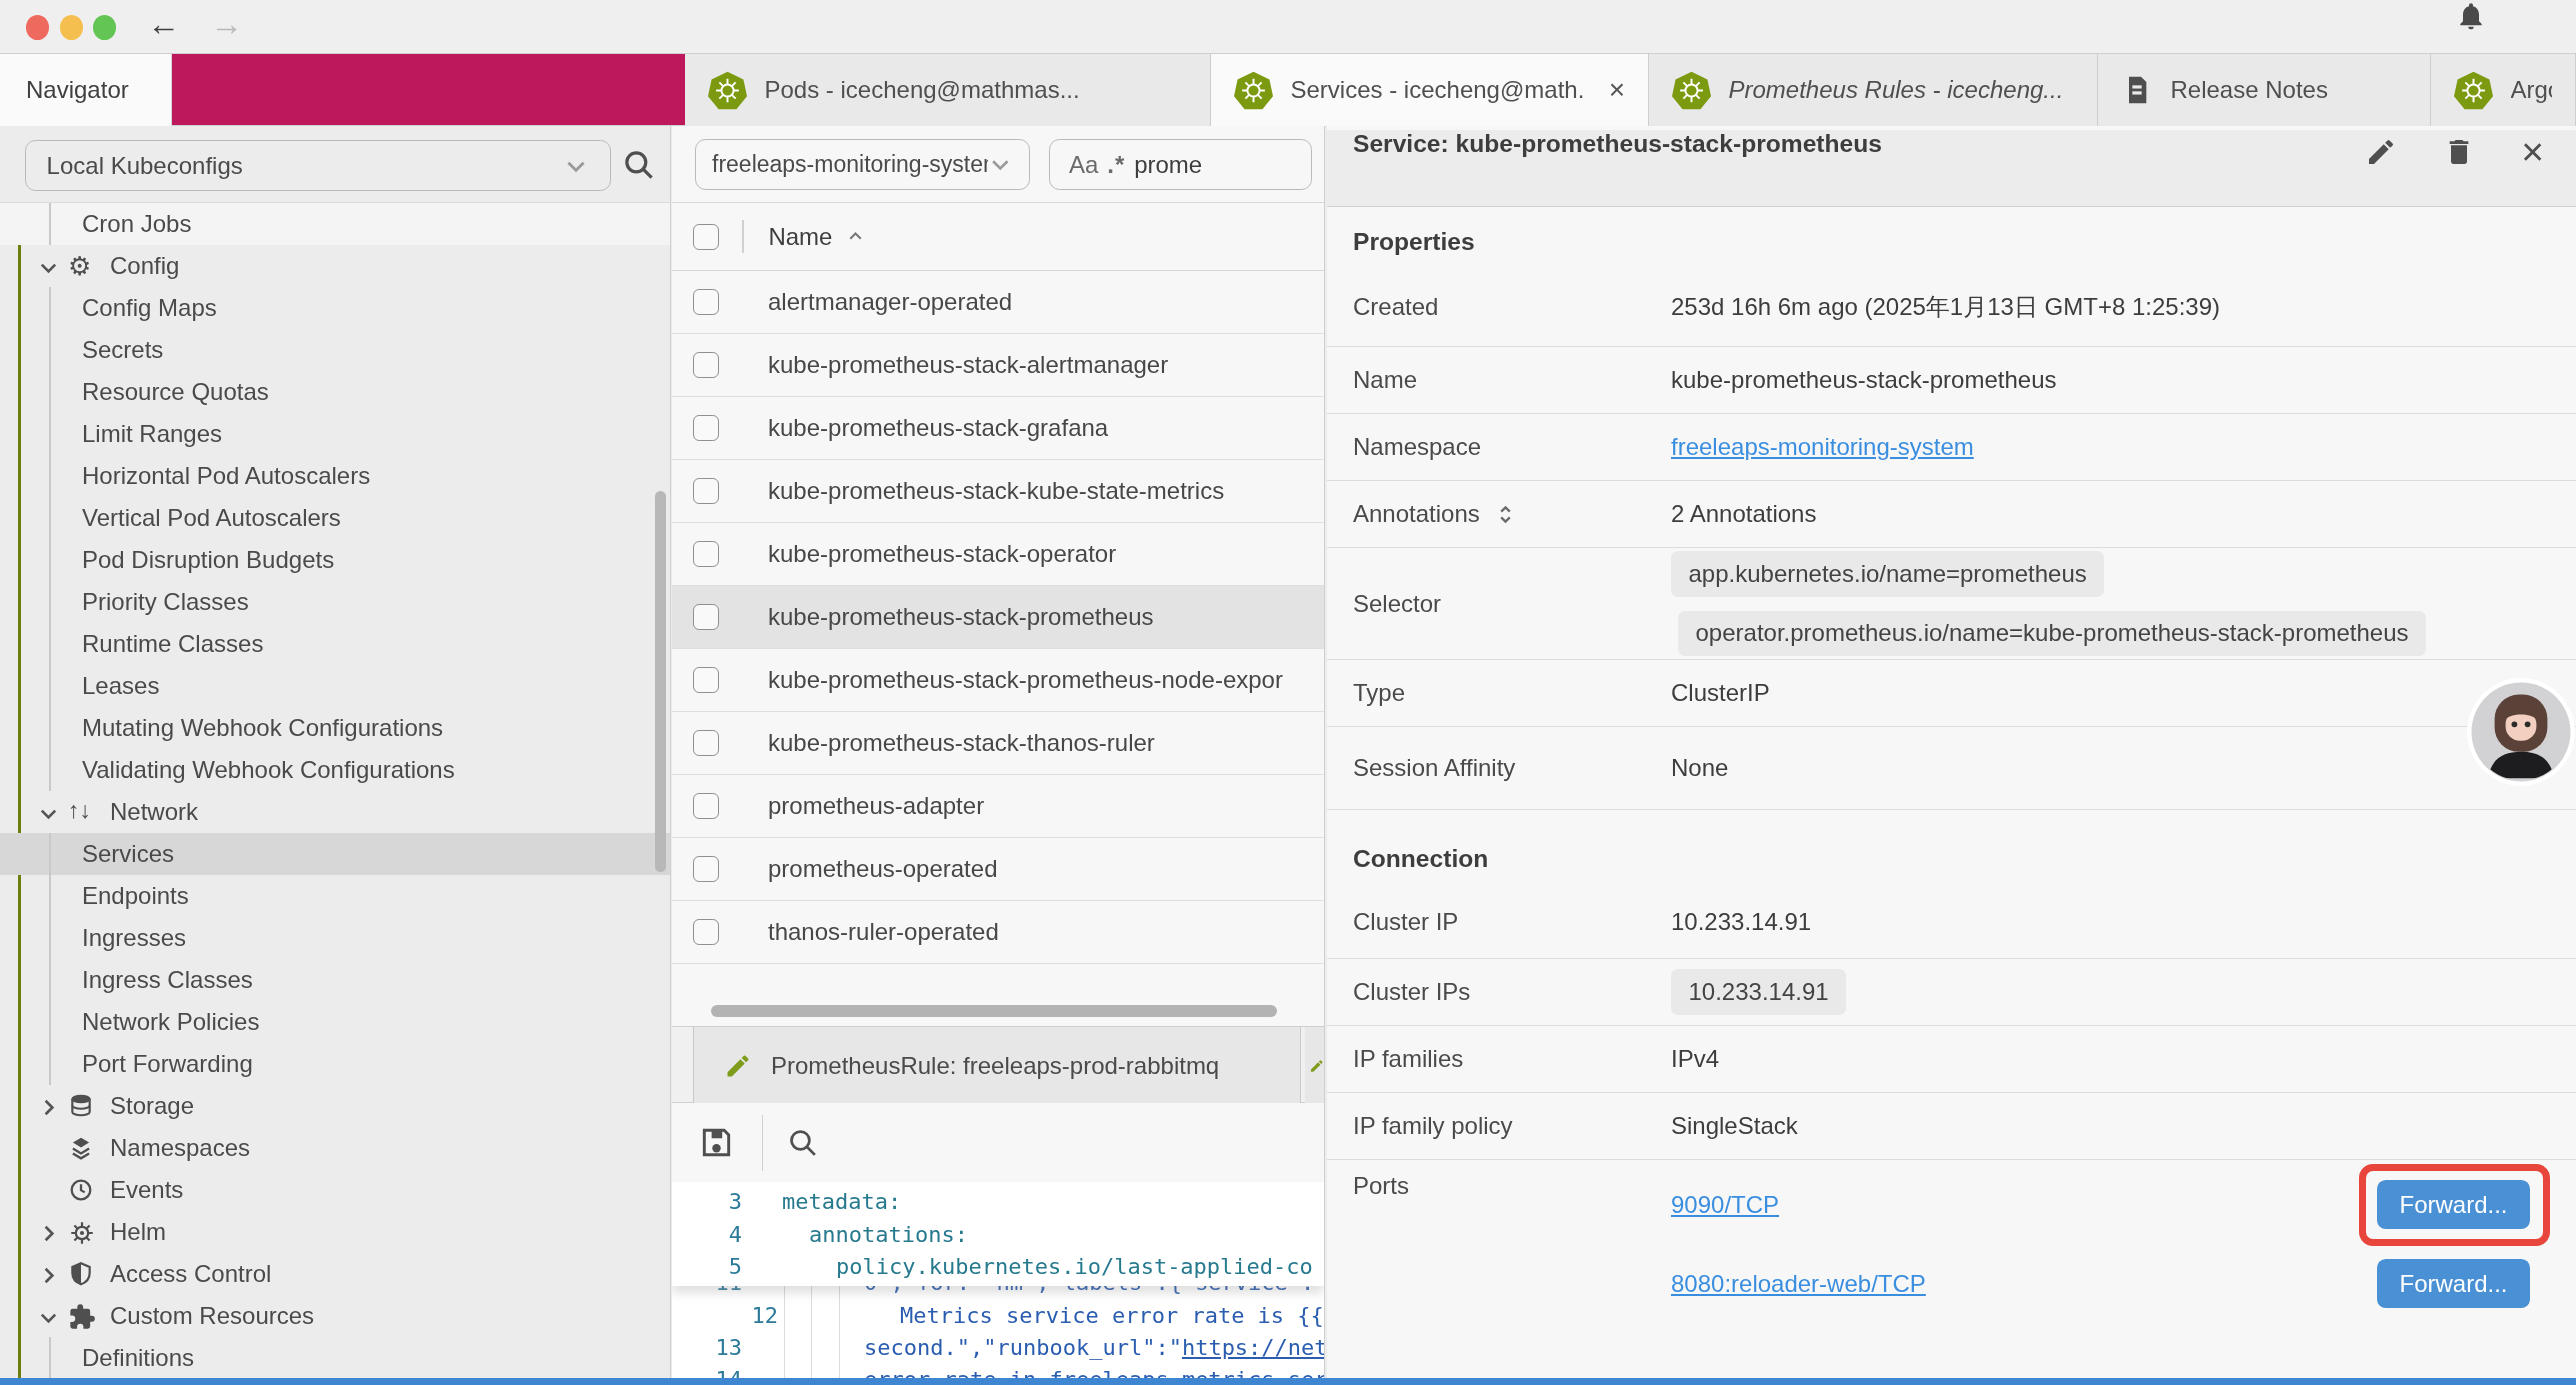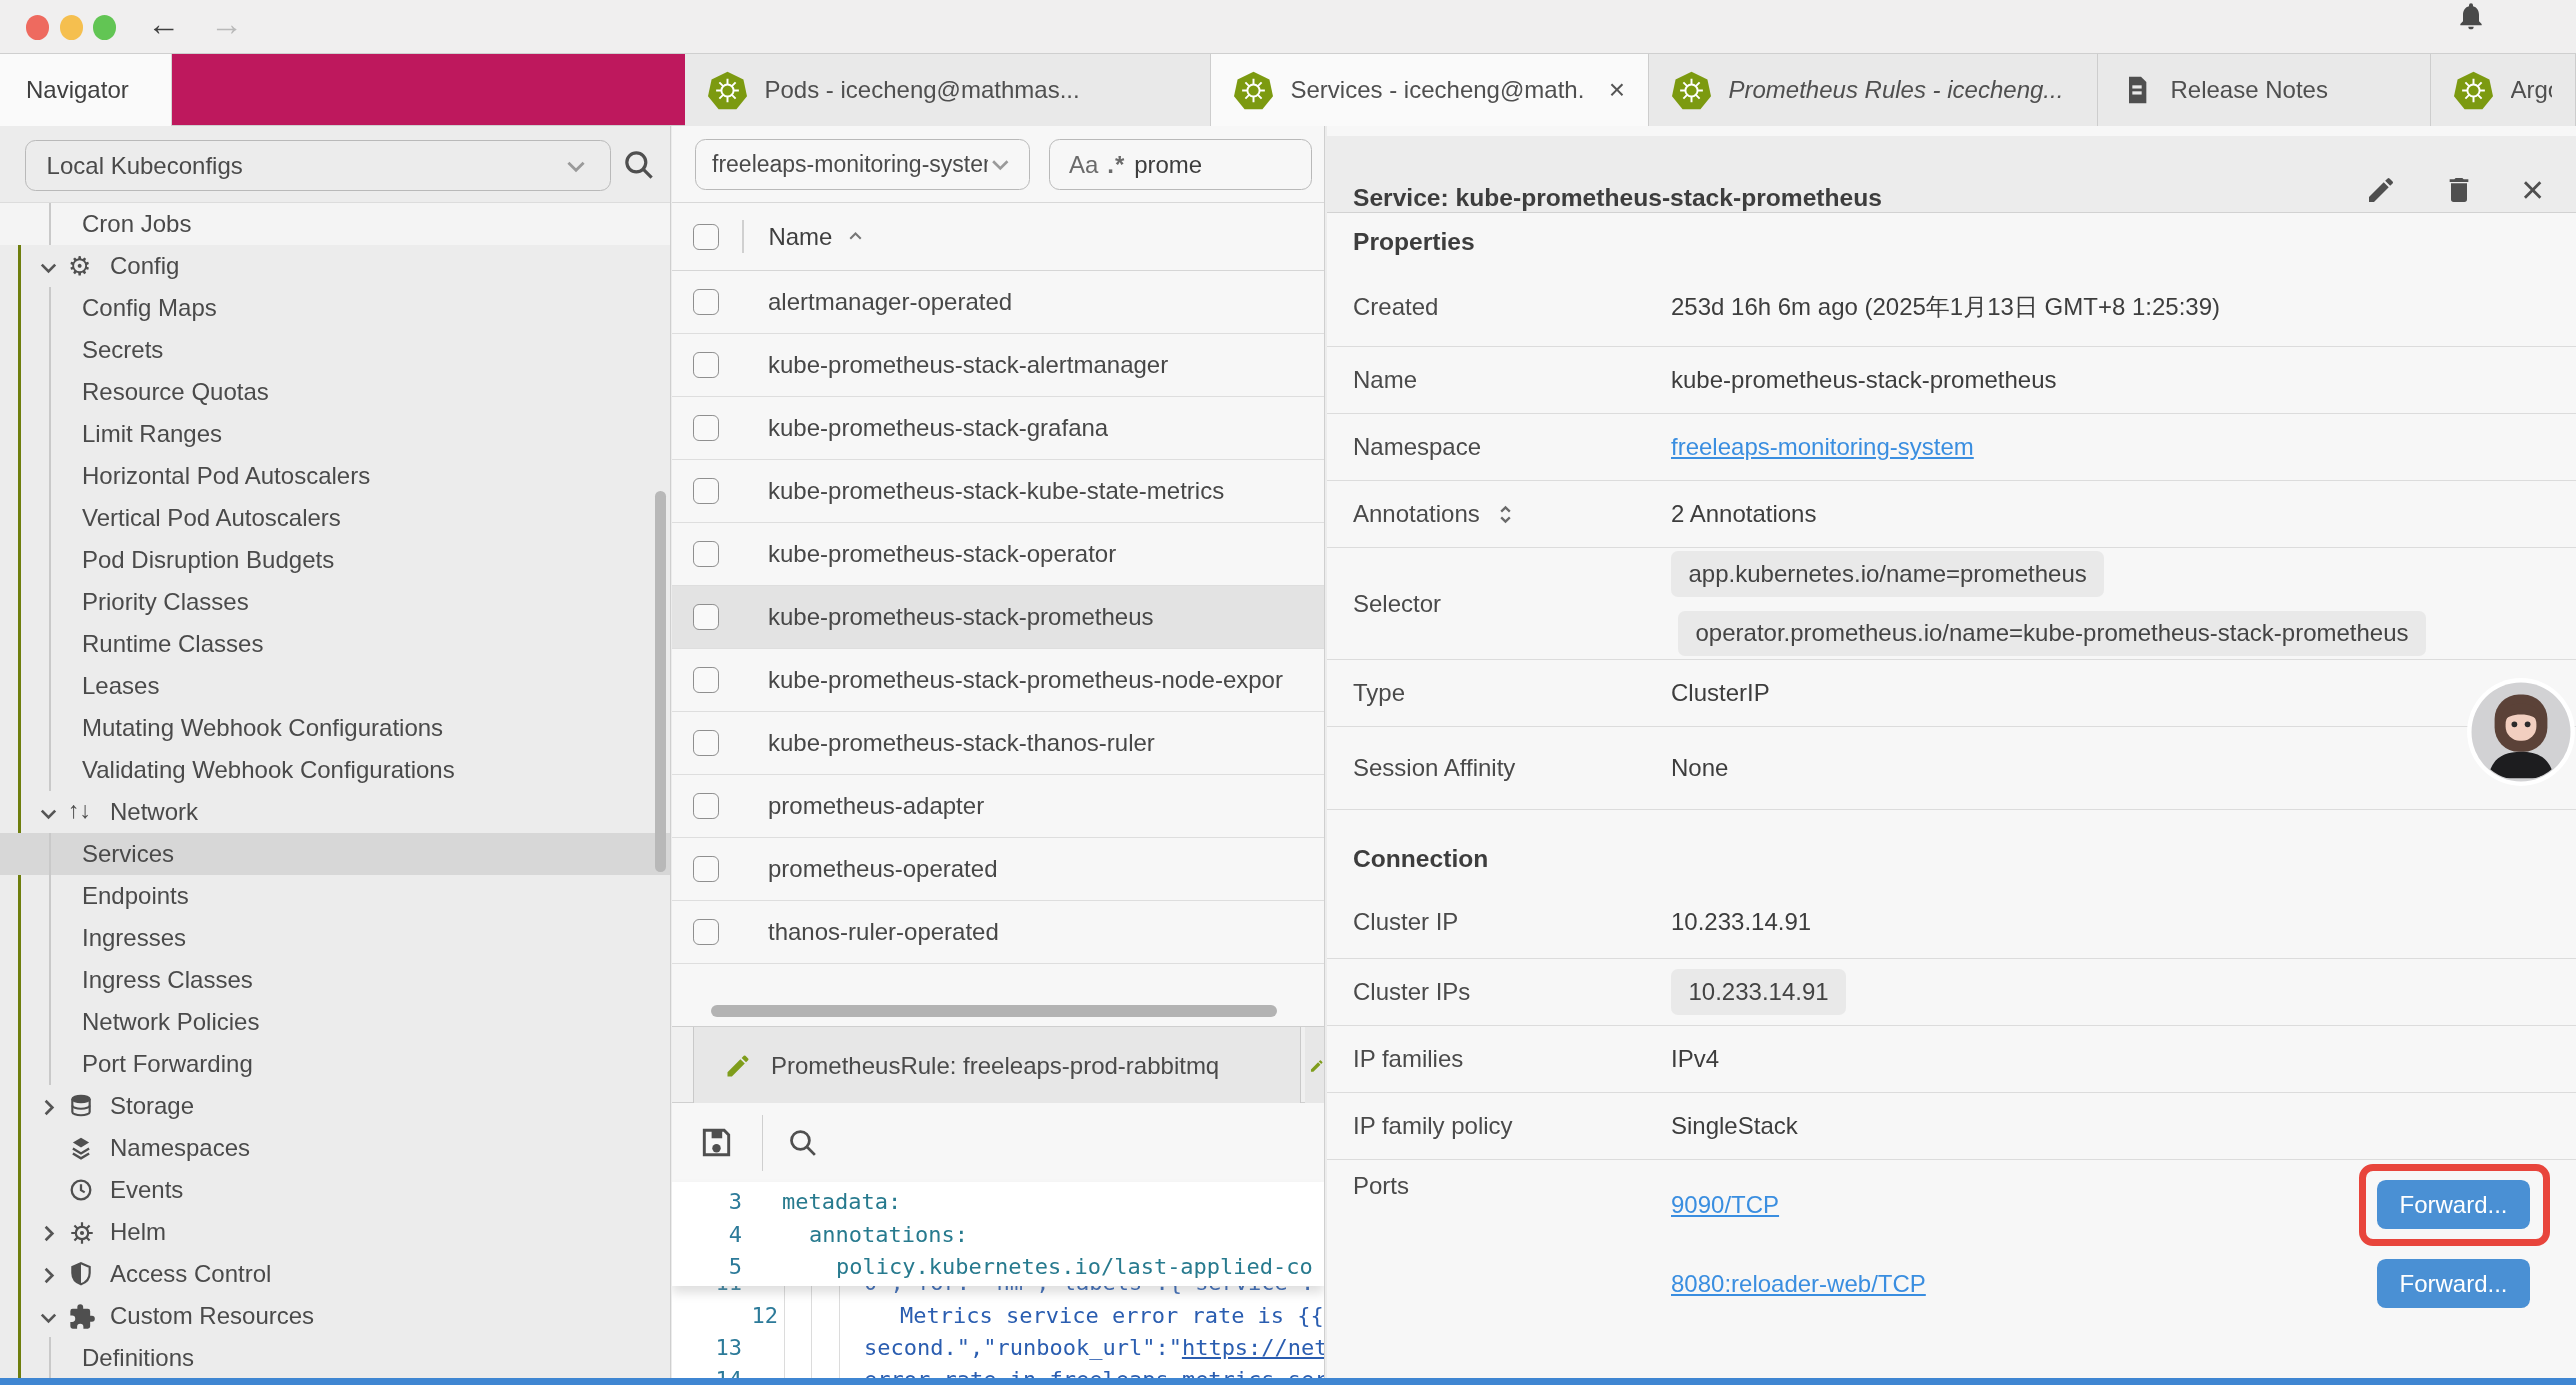--- a/index.html
+++ b/index.html
@@ -79,21 +79,21 @@
   .ed-num { width:70px; text-align:right; color:#2c7a99; flex:none; }
   .ed-text { margin-left:40px; white-space:pre; }
   .ed-text.key { color:#277a8e; }
   .ed-text.value { color:#2a5db0; }
   .ed-text .ed-link { text-decoration:underline; color:#2a5db0; }
   .ed-sticky { position:absolute; top:0; left:0; right:0; height:104px; background:#ffffff; box-shadow:0 7px 10.5px rgba(0,0,0,0.13); z-index:2; }
   .ed-guides { position:absolute; top:84px; bottom:0; left:0; right:0; z-index:1; }
   .ed-guides i { position:absolute; top:0; bottom:0; width:0.9px; background:#dcdcdc; }
 
   
-  .detail-header { position:absolute; top:10px; left:0; right:0; height:77px; background:#ececec; border-bottom:0.9px solid #d2d2d2; display:flex; align-items:flex-end; }
+  .detail-header { position:absolute; top:4px; left:0; right:0; height:77px; background:#ececec; border-bottom:0.9px solid #d2d2d2; display:flex; align-items:flex-start; }
   .detail-title { margin-left:26px; font-weight:700; color:#3d3d3d; font-size:24.6px; flex:1; white-space:nowrap; overflow:hidden; }
   .dh-icons { display:flex; align-items:center; gap:46px; margin-right:32px; }
   .detail-body { position:absolute; top:77px; left:0; right:0; bottom:0; overflow:hidden; }
   .sec-heading { display:flex; align-items:flex-end; padding:0 0 12.3px 26px; font-weight:700; color:#3d3d3d; font-size:24.6px; }
   .detail-row { position:relative; display:flex; align-items:center; border-bottom:0.9px solid #dcdcdc; }
   .detail-row.no-border { border-bottom:none; }
   .d-label { width:344px; flex:none; padding-left:26px; display:flex; align-items:center; gap:14px; color:#4a4a4a; }
   .d-value { color:#3d3d3d; white-space:nowrap; overflow:hidden; }
   .d-link { color:#3a8ee0; text-decoration:underline; }
   .chip { display:inline-block; background:#e9e9e9; border-radius:7px; padding:8.8px 17.5px; color:#434343; white-space:nowrap; }

